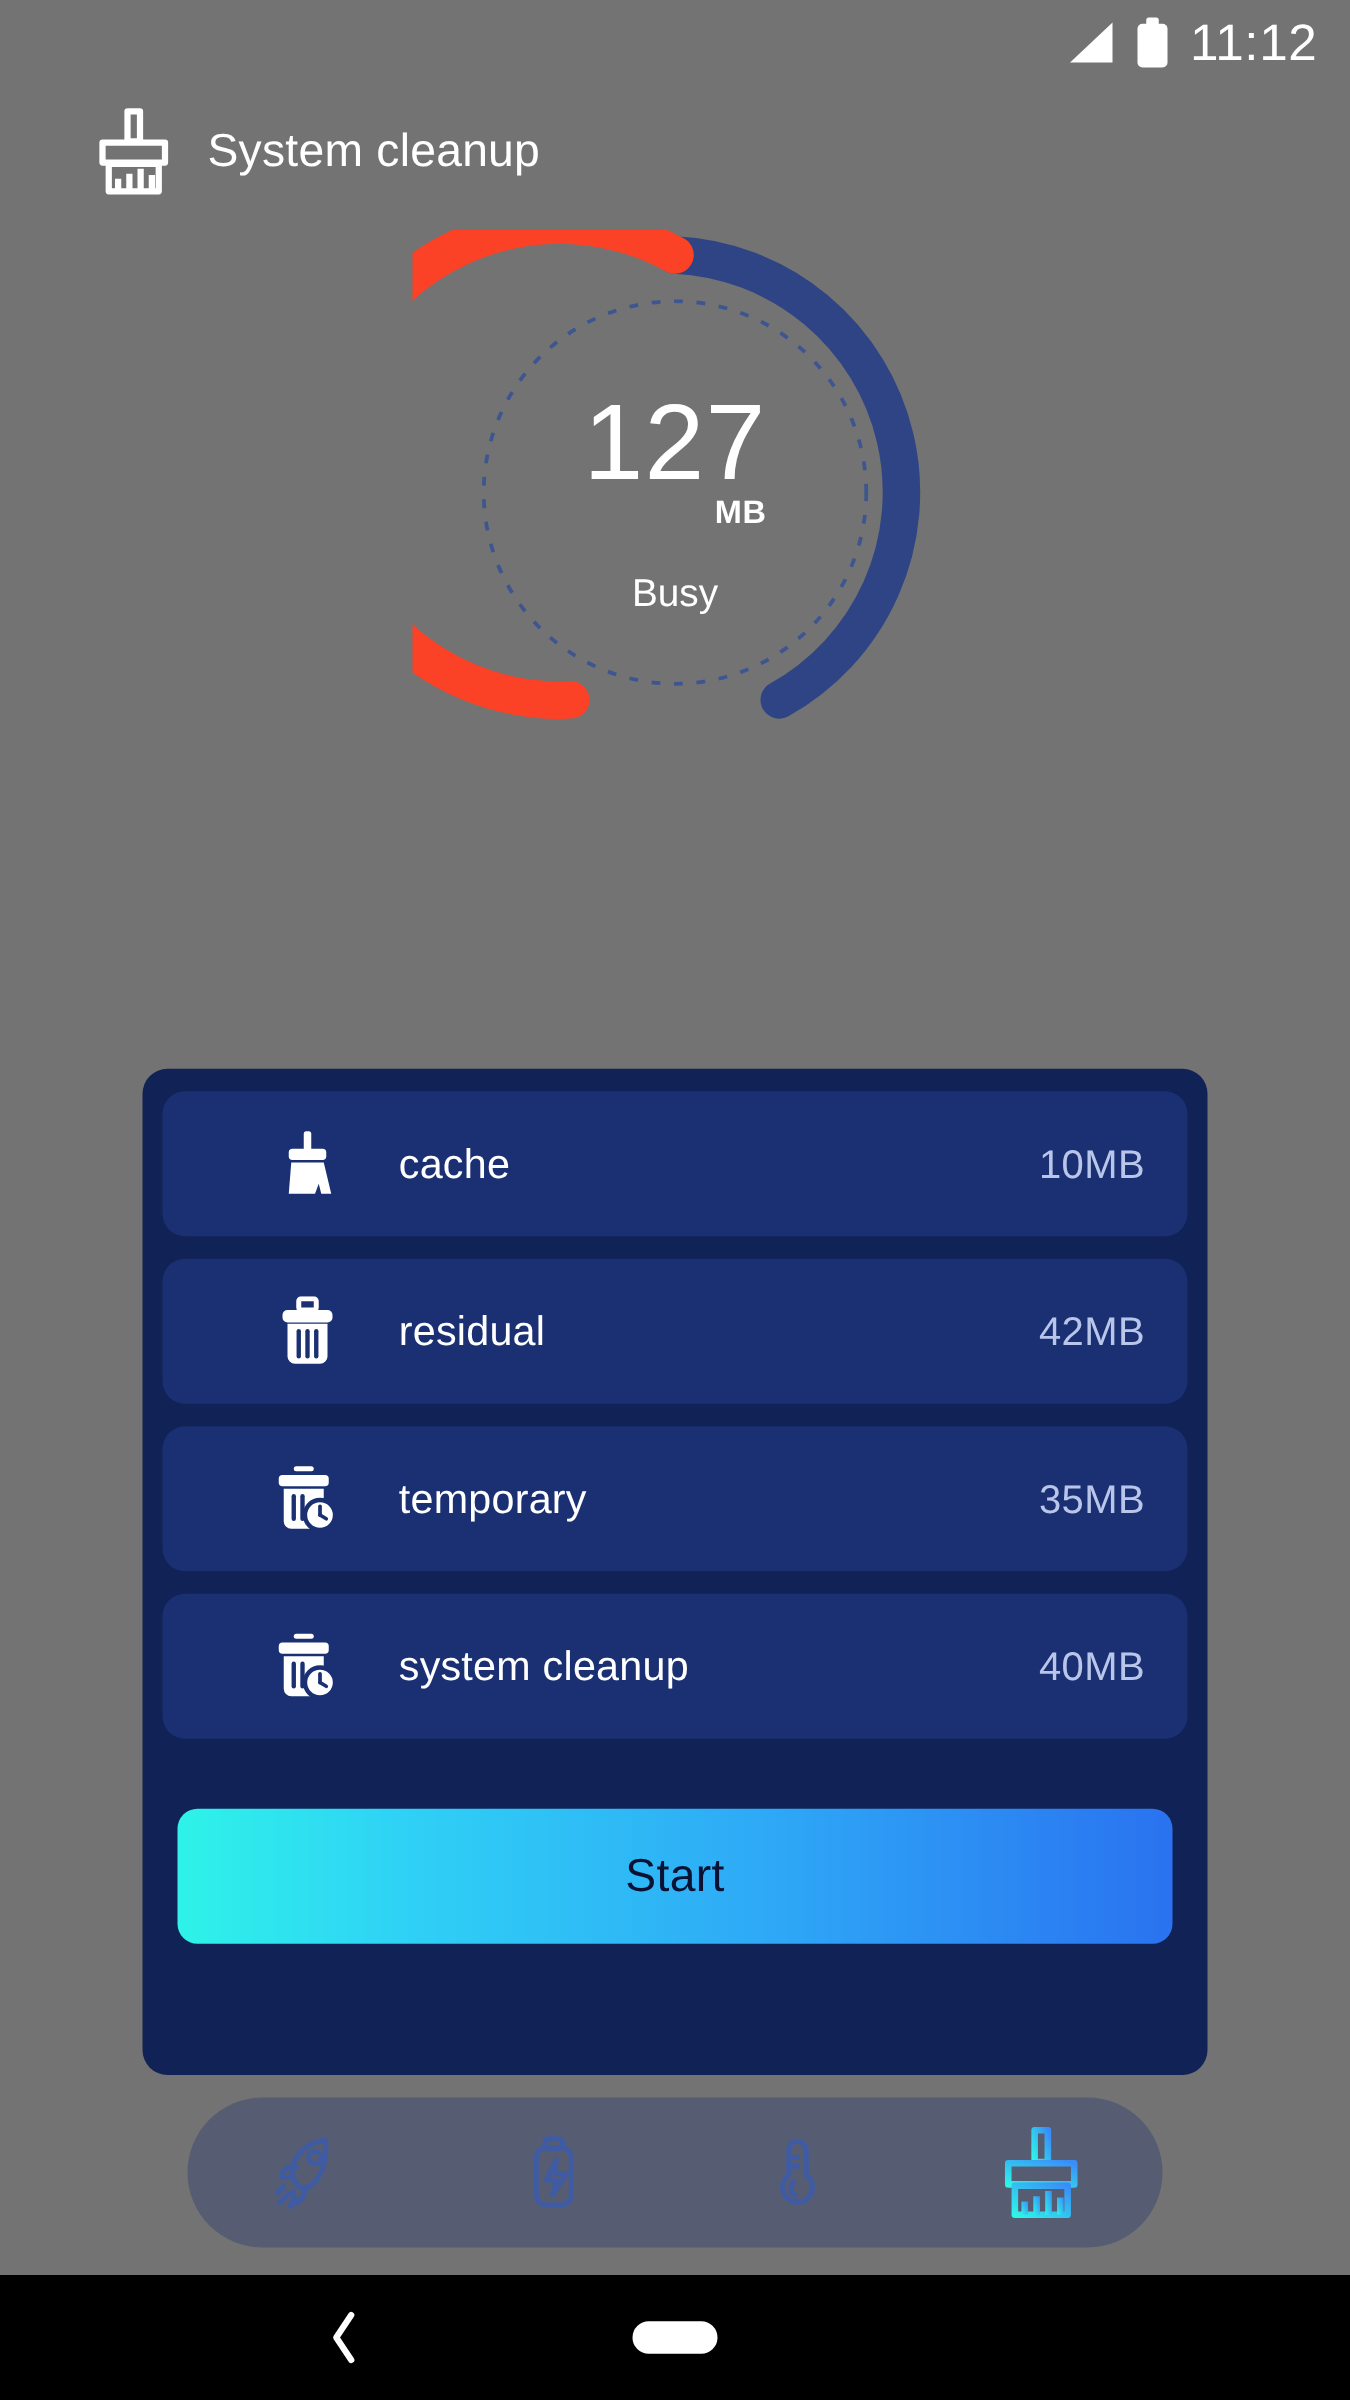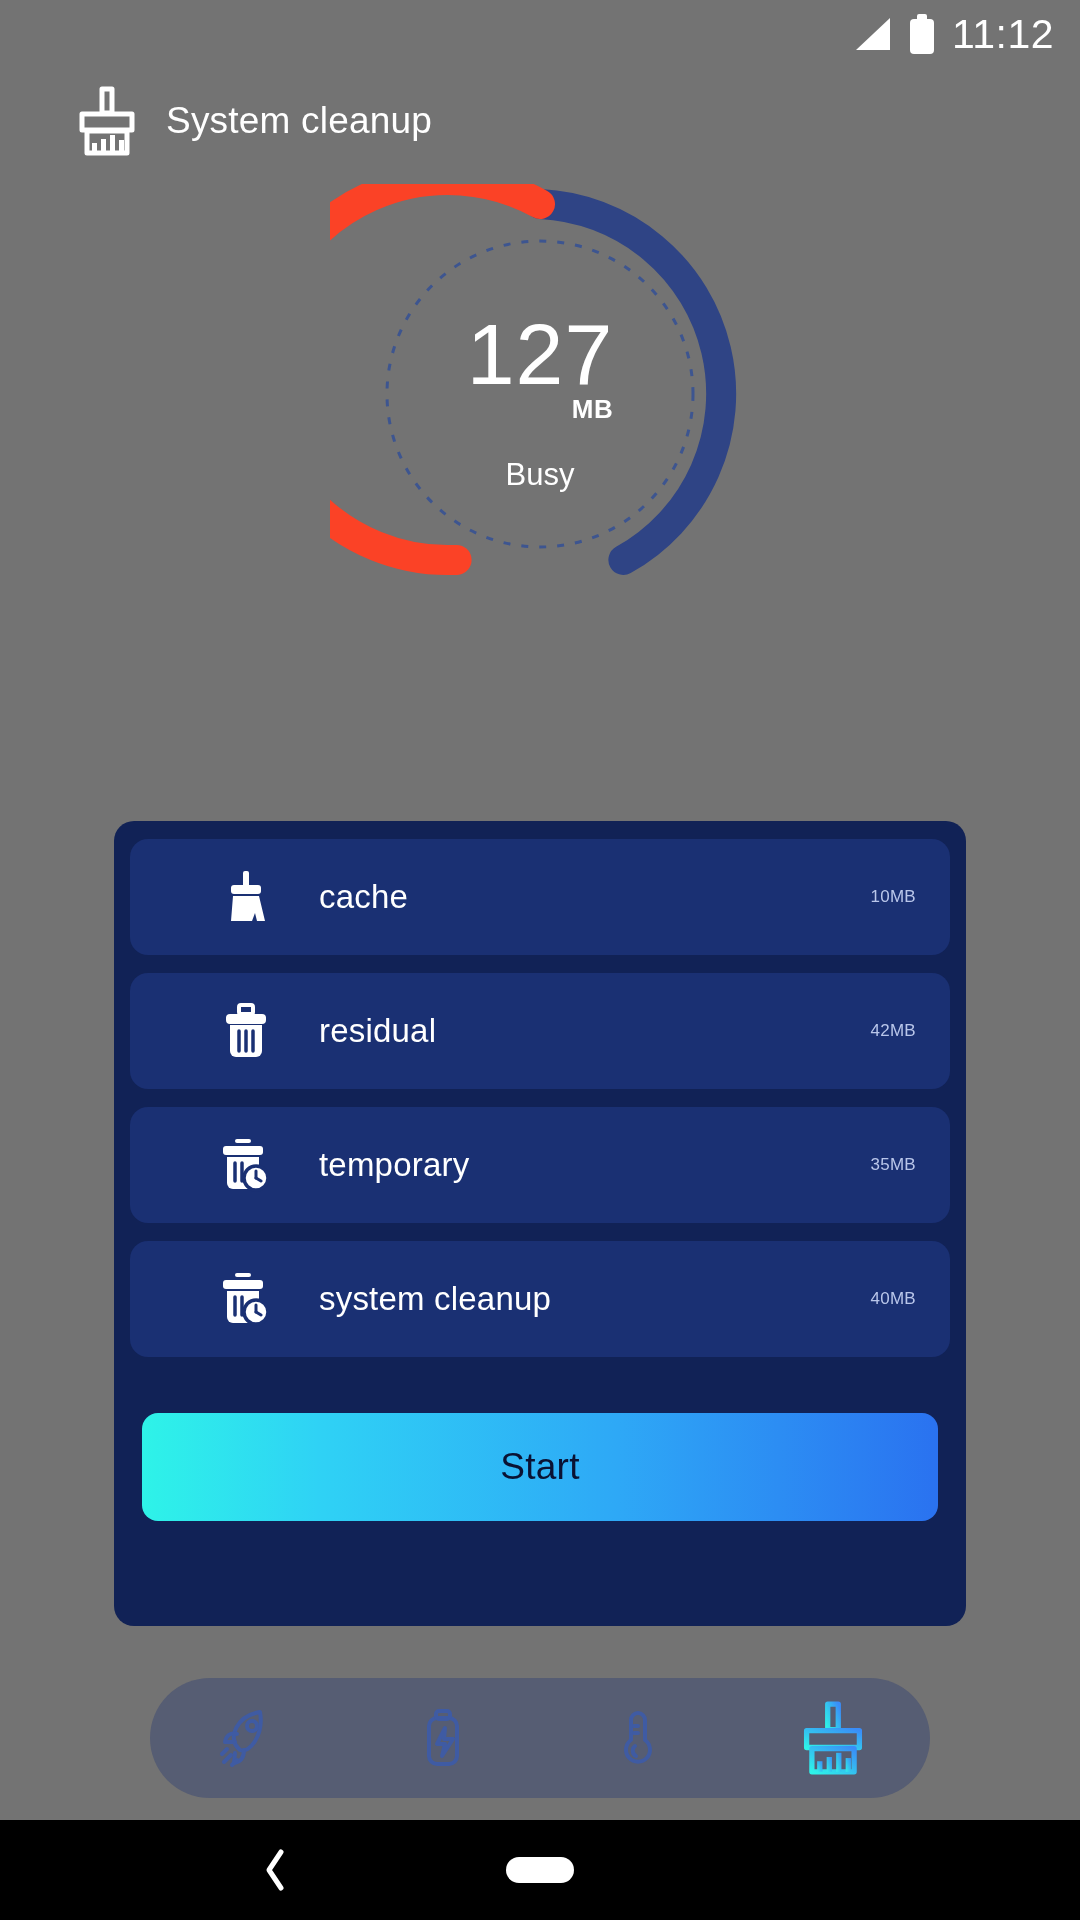--- a/index.html
+++ b/index.html
@@ -67,21 +67,21 @@
     color:#fff; font-size:26px; font-weight:700;
     margin-left:7px; margin-bottom:16px; letter-spacing:.5px;
   }
   .gauge-status{
     color:#fff; font-size:31px; font-weight:400; margin-top:16px;
   }
 
   
   .spacer{ flex:1 1 auto; }
   .panel{
-    position:absolute; left:114px; top:821px;
+    position:absolute; left:114px; top:855px;
     width:852px; height:805px;
     background:#112256;
     border-radius:20px;
     padding:18px 16px 0 16px;
   }
   .rows{ display:flex; flex-direction:column; gap:18px; }
   .row{
     height:116px;
     background:#1a3073;
     border-radius:18px;
@@ -91,21 +91,21 @@
   }
   .row-icon{
     width:56px; height:56px; flex:0 0 56px;
     display:flex; align-items:center; justify-content:center;
   }
   .row-label{
     color:#fff; font-size:33px; font-weight:400;
     margin-left:45px; flex:1 1 auto; letter-spacing:.2px;
   }
   .row-size{
-    color:#b9c6ea; font-size:17px; font-weight:400; letter-spacing:.3px;
+    color:#b9c6ea; font-size:32px; font-weight:400; letter-spacing:.3px;
   }
   .start-wrap{ padding:56px 12px 4px 12px; }
   .start-btn{
     height:108px; border-radius:16px; border:none;
     background:linear-gradient(90deg,#2ef3e8 0%, #2fd2f5 22%, #2ea8f6 60%, #2a72f0 100%);
     color:#0a1233; font-size:37px; font-weight:400;
     font-family:"Liberation Sans", sans-serif;
     width:100%; cursor:pointer; letter-spacing:.3px;
   }
 

